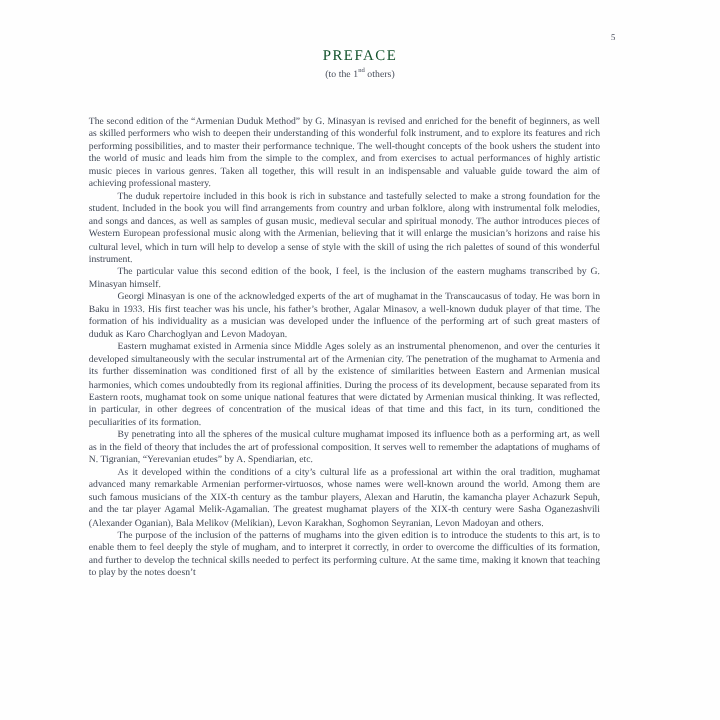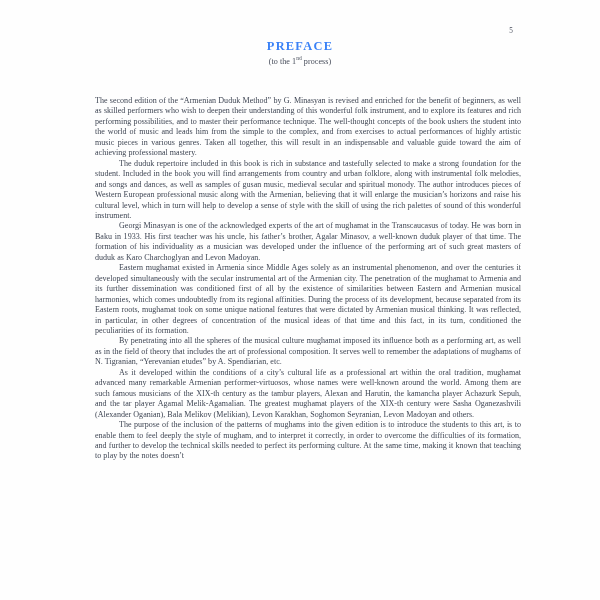--- a/index.html
+++ b/index.html
@@ -30,40 +30,40 @@
   }
   .title-block {
     position: absolute;
     top: 40px;
     left: 0;
     width: 600px;
     text-align: center;
   }
   .doc-title {
     font-size: 12.4px;
-    font-weight: bold;
+    font-weight: normal;
     letter-spacing: 1.25px;
-    color: #3b82f6;
+    color: #14532d;
     line-height: 1.05;
   }
   .doc-subtitle {
     font-size: 8.1px;
     color: #454b59;
     margin-top: 3.5px;
     letter-spacing: 0.05px;
   }
   .doc-subtitle sup {
     font-size: 5.5px;
     vertical-align: super;
     line-height: 0;
   }
   .body-text {
     position: absolute;
     top: 96px;
-    left: 95px;
+    left: 74px;
     width: 426px;
     font-size: 8.05px;
     line-height: 10.45px;
     color: #3f4654;
     text-align: justify;
     text-justify: inter-word;
     -webkit-hyphens: none;
     hyphens: none;
   }
   .body-text p {
@@ -77,26 +77,27 @@
 </style>
 </head>
 <body>
 
 <div class="page">
 
   <div class="page-number">5</div>
 
   <div class="title-block">
     <div class="doc-title">PREFACE</div>
-    <div class="doc-subtitle"><span>(to the 1</span><sup>nd</sup><span> process)</span></div>
+    <div class="doc-subtitle"><span>(to the 1</span><sup>nd</sup><span> others)</span></div>
   </div>
 
   <div class="body-text">
     <p class="first">The second edition of the “Armenian Duduk Method” by G. Minasyan is revised and enriched for the benefit of beginners, as well as skilled performers who wish to  deepen their understanding of this wonderful folk instrument, and to explore its features and rich performing possibilities, and to master their performance technique. The well-thought concepts of the book ushers the student into the world of music and leads him from the simple to the complex, and from exercises to actual performances of highly artistic music pieces in various genres. Taken all  together, this will result in an indispensable and valuable guide toward the aim of achieving professional mastery.</p>
     <p>The duduk repertoire included in this book is rich in substance and tastefully selected to make a strong foundation for the student. Included in the book you will find arrangements from country and urban folklore, along with instrumental folk melodies, and songs and dances, as well as samples of gusan music, medieval secular and spiritual monody. The author introduces pieces of Western European professional music along with the Armenian, believing that it will enlarge the musician’s horizons and raise his cultural level, which in turn will help to develop a sense of style with the skill of using the rich palettes of sound of this wonderful instrument.</p>
+    <p>The particular value this second edition of the book, I feel, is the inclusion of the eastern mughams transcribed by G. Minasyan himself.</p>
     <p>Georgi Minasyan is one of the acknowledged experts of the art of mughamat in the Transcaucasus of today. He was born in Baku in 1933. His first teacher was his uncle, his father’s brother, Agalar Minasov, a well-known duduk player of that time. The formation of his individuality as a musician was developed under the influence of the performing art of such great masters of duduk as Karo Charchoglyan and Levon Madoyan.</p>
     <p>Eastern mughamat existed in Armenia since Middle Ages solely as an instrumental phenomenon, and over the centuries it developed simultaneously with the secular instrumental art of the Armenian city. The penetration of the mughamat to Armenia and its further dissemination was conditioned first of all by the existence of similarities between Eastern and Armenian musical harmonies, which comes undoubtedly from its regional affinities.  During the process of its development, because separated from its Eastern roots, mughamat took on some unique national features that were dictated by Armenian musical thinking. It was reflected, in particular, in other degrees of concentration of the musical ideas of that time and this fact, in its turn, conditioned the peculiarities of its formation.</p>
     <p>By penetrating into all the spheres of the musical culture mughamat imposed its influence both as a performing art, as well as in the field of theory that includes the art of professional composition. It serves well to remember the adaptations of mughams of N. Tigranian, “Yerevanian etudes” by A. Spendiarian, etc.</p>
     <p>As it developed within the conditions of a city’s cultural life as a professional art within the oral tradition, mughamat advanced many remarkable Armenian performer-virtuosos, whose names were well-known around the world. Among them are such famous musicians of the XIX-th century as the tambur players, Alexan and Harutin, the kamancha player Achazurk Sepuh, and the tar player Agamal Melik-Agamalian. The greatest mughamat players of the XIX-th century were Sasha Oganezashvili (Alexander Oganian), Bala Melikov (Melikian), Levon Karakhan, Soghomon Seyranian, Levon Madoyan and others.</p>
     <p>The purpose of the inclusion of the patterns of mughams into the given edition is to introduce the students to this art, is to enable them to feel deeply the style of mugham, and to interpret it correctly, in order to overcome the difficulties of its formation, and further to develop the technical skills needed to perfect its performing culture. At the same time, making it known that teaching to play by the notes doesn’t</p>
   </div>
 
 </div>
 
 </body></html>

